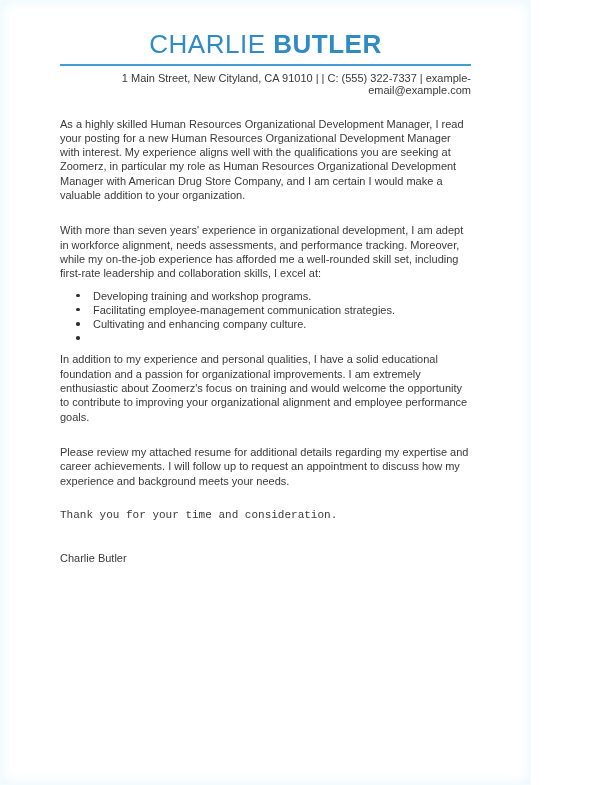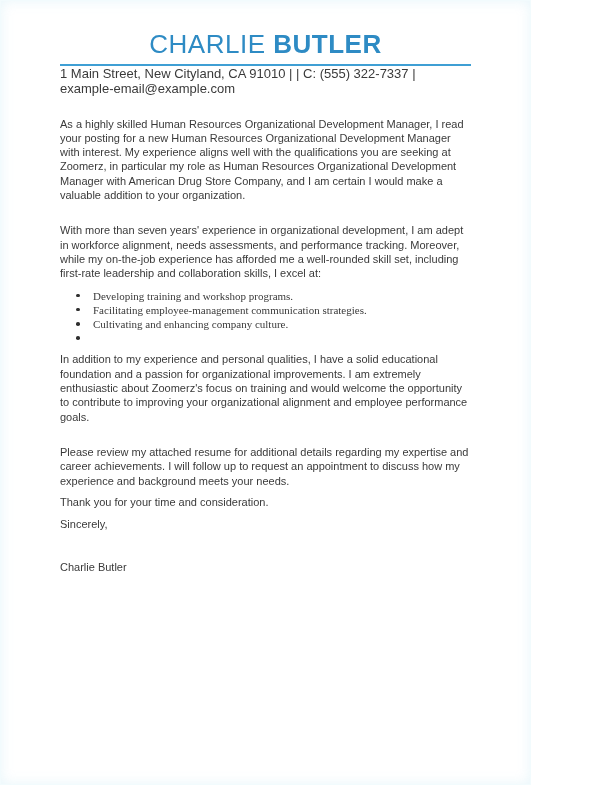--- a/index.html
+++ b/index.html
@@ -32,54 +32,54 @@
   }
   .name-first { font-weight: 400; }
   .name-last  { font-weight: 700; }
   .header-rule {
     height: 2px;
     background: var(--rule-blue, #3f9fd4);
     margin-top: 5px;
     border: none;
   }
   .contact-line {
-    text-align: left;
-    font-size: 13px;
+    margin-top: 6px;
+    text-align: right;
+    font-size: 11px;
     color: var(--text, #3a3a3a);
   }
   .letter-body {
     font-size: 11px;
     line-height: 14.3px;
     color: var(--text, #3a3a3a);
   }
   .salutation { margin-top: 16px; }
   p.para {
     margin: 21px 0 0 0;
   }
   ul.bullet-list {
     list-style: none;
     margin: 8px 0 0 0;
     padding: 0;
-    font-family: Liberation Serif, serif;
   }
   ul.bullet-list li {
     position: relative;
     padding-left: 33px;
     line-height: 14.3px;
   }
   .bullet-dot {
     position: absolute;
     left: 16px;
     top: 5px;
     width: 3.5px;
     height: 3.5px;
     border-radius: 50%;
     background: #2f2f2f;
   }
-  .thanks      { margin-top: 7px; }
+  .thanks      { margin-top: 20px; font-family: Liberation Mono, monospace; }
   .valediction { margin-top: 8px; }
   .signature   { margin-top: 29px; }
 </style>
 </head>
 <body>
 
 <div class="page">
 
   <div class="name-heading">
     <span class="name-first">CHARLIE</span>
@@ -114,18 +114,17 @@
         <span class="bullet-dot"></span>
       </li>
     </ul>
 
     <p class="para">In addition to my experience and personal qualities, I have a solid educational foundation and a passion for organizational improvements. I am extremely enthusiastic about Zoomerz's focus on training and would welcome the opportunity to contribute to improving your organizational alignment and employee performance goals.</p>
 
     <p class="para">Please review my attached resume for additional details regarding my expertise and career achievements. I will follow up to request an appointment to discuss how my experience and background meets your needs.</p>
 
     <div class="thanks">Thank you for your time and consideration.</div>
 
-    <div class="valediction">Sincerely,</div>
 
     <div class="signature">Charlie Butler</div>
 
   </div>
 </div>
 
 </body></html>

